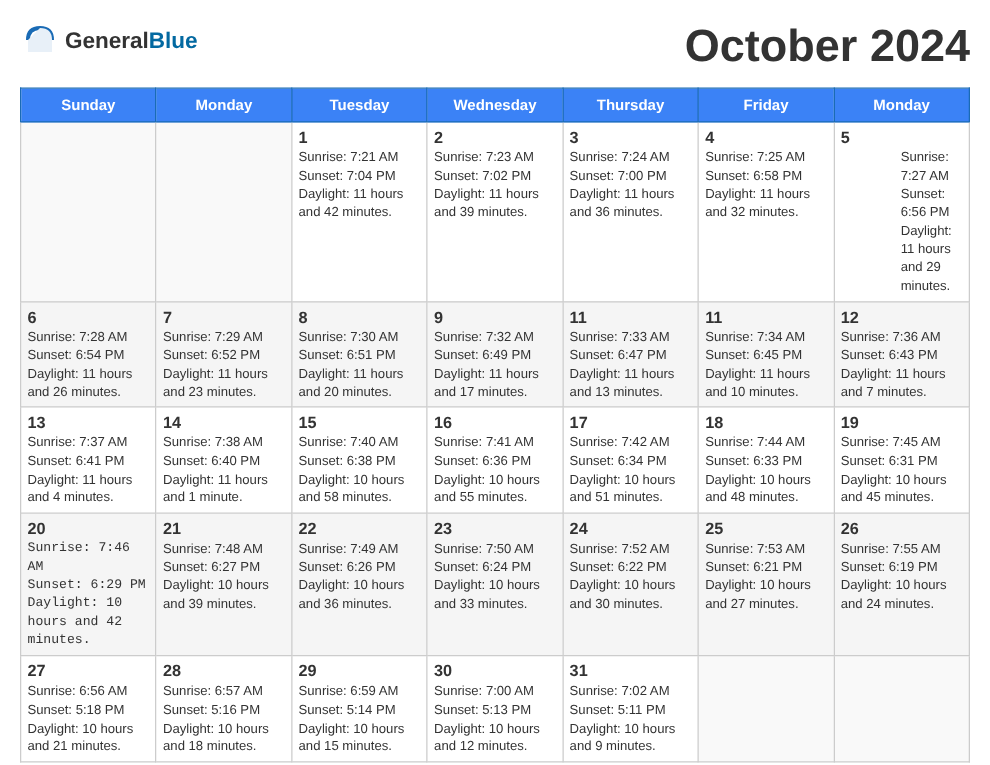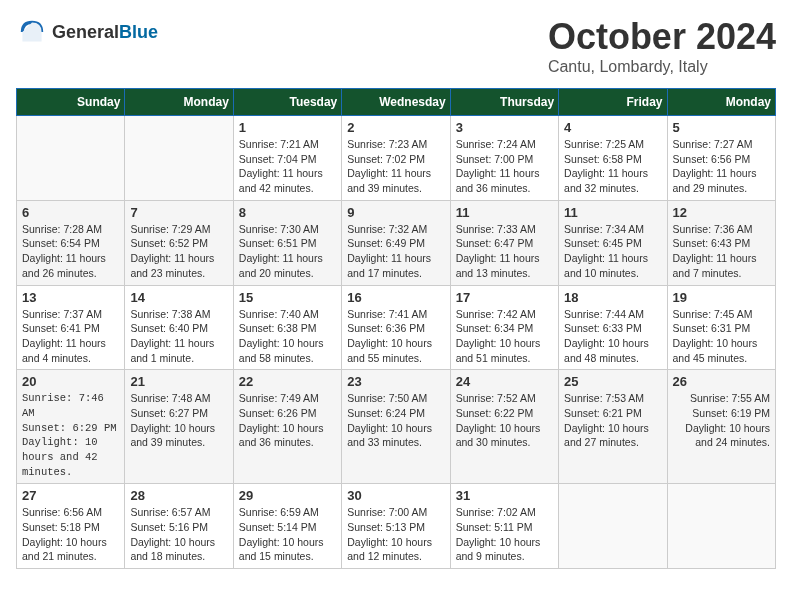--- a/index.html
+++ b/index.html
@@ -50,24 +50,24 @@
     .location {
       font-size: 16px;
       color: #555;
     }
     .calendar {
       width: 100%;
       border-collapse: collapse;
       font-size: 11px;
     }
     .calendar th {
-      background: #14532d;
+      background: #3b82f6;
       color: #fff;
       padding: 6px 4px;
-      text-align: right;
+      text-align: center;
       font-size: 12px;
       font-weight: bold;
       border: 1px solid #1a6bb5;
     }
     .calendar td {
       border: 1px solid #ccc;
       vertical-align: top;
       padding: 4px 5px;
       width: 108px;
       min-height: 80px;
@@ -101,21 +101,20 @@
       <path d="M20 8 L28 18 L32 14" fill="#1a6bb5"></path>
       <path d="M20 8 Q32 8 32 20 L32 32 L8 32 L8 20" fill="#e8f0f8"></path>
     </svg>
     <div class="logo-text">
       <span class="logo-general">General</span>
       <span class="logo-blue">Blue</span>
     </div>
   </div>
   <div class="title-block">
     <div class="month-title">October 2024</div>
-    <div class="location">Cantu, Lombardy, Italy</div>
   </div>
 </div>
 
 <table class="calendar">
   <thead>
     <tr>
     <th>Sunday</th>
         <th>Monday</th>
         <th>Tuesday</th>
         <th>Wednesday</th>
@@ -147,21 +146,21 @@
 Daylight: 11 hours and 36 minutes.</div>
         </td>
         <td>
           <div class="day-number">4</div>
           <div class="day-info" style="white-space: pre-line;">Sunrise: 7:25 AM
 Sunset: 6:58 PM
 Daylight: 11 hours and 32 minutes.</div>
         </td>
         <td>
           <div class="day-number">5</div>
-          <div class="day-info" style="white-space: pre-line;">Sunrise: 7:27 AM
+          <div class="day-info" style="white-space: pre-line; margin-left: 48px;">Sunrise: 7:27 AM
 Sunset: 6:56 PM
 Daylight: 11 hours and 29 minutes.</div>
         </td>
       </tr>
       <tr>
         <td>
           <div class="day-number">6</div>
           <div class="day-info" style="white-space: pre-line;">Sunrise: 7:28 AM
 Sunset: 6:54 PM
 Daylight: 11 hours and 26 minutes.</div>
@@ -279,21 +278,21 @@
 Daylight: 10 hours and 30 minutes.</div>
         </td>
         <td>
           <div class="day-number">25</div>
           <div class="day-info" style="white-space: pre-line;">Sunrise: 7:53 AM
 Sunset: 6:21 PM
 Daylight: 10 hours and 27 minutes.</div>
         </td>
         <td>
           <div class="day-number">26</div>
-          <div class="day-info" style="white-space: pre-line; text-align: right;">Sunrise: 7:55 AM
+          <div class="day-info" style="white-space: pre-line;">Sunrise: 7:55 AM
 Sunset: 6:19 PM
 Daylight: 10 hours and 24 minutes.</div>
         </td>
       </tr>
       <tr>
         <td>
           <div class="day-number">27</div>
           <div class="day-info" style="white-space: pre-line;">Sunrise: 6:56 AM
 Sunset: 5:18 PM
 Daylight: 10 hours and 21 minutes.</div>

